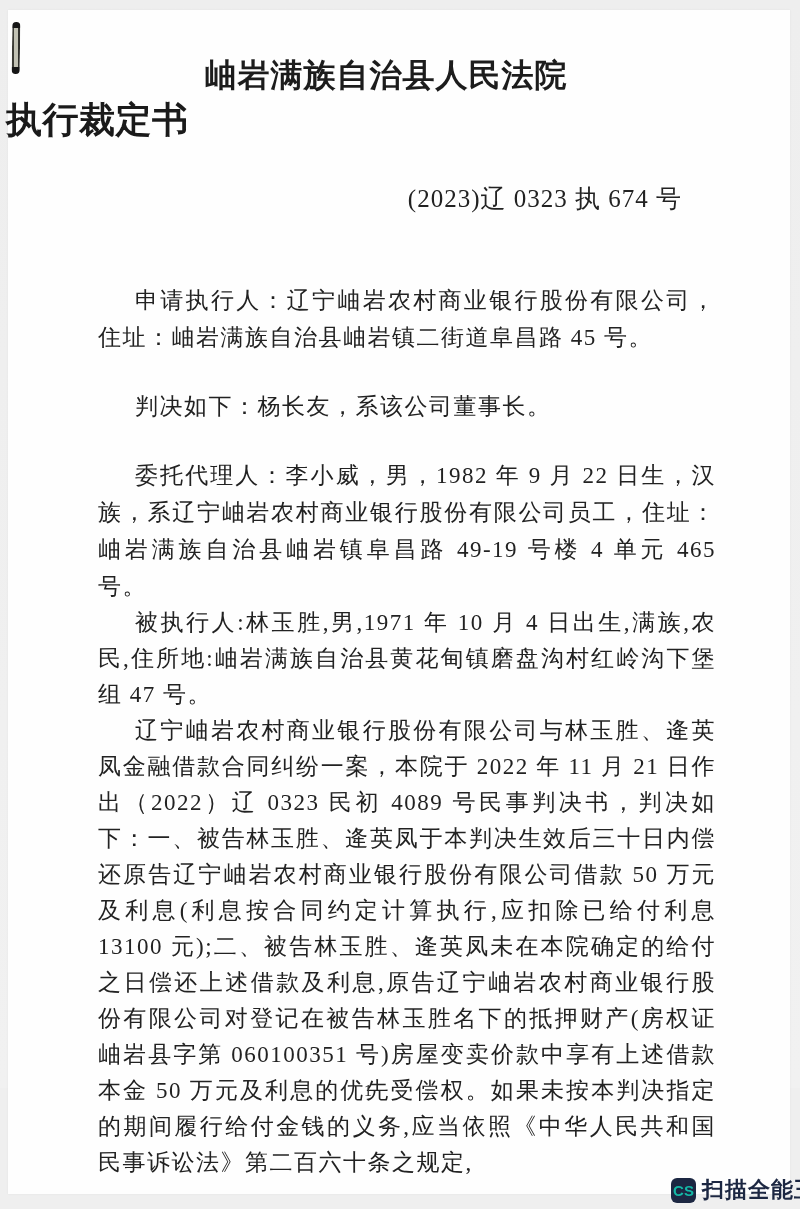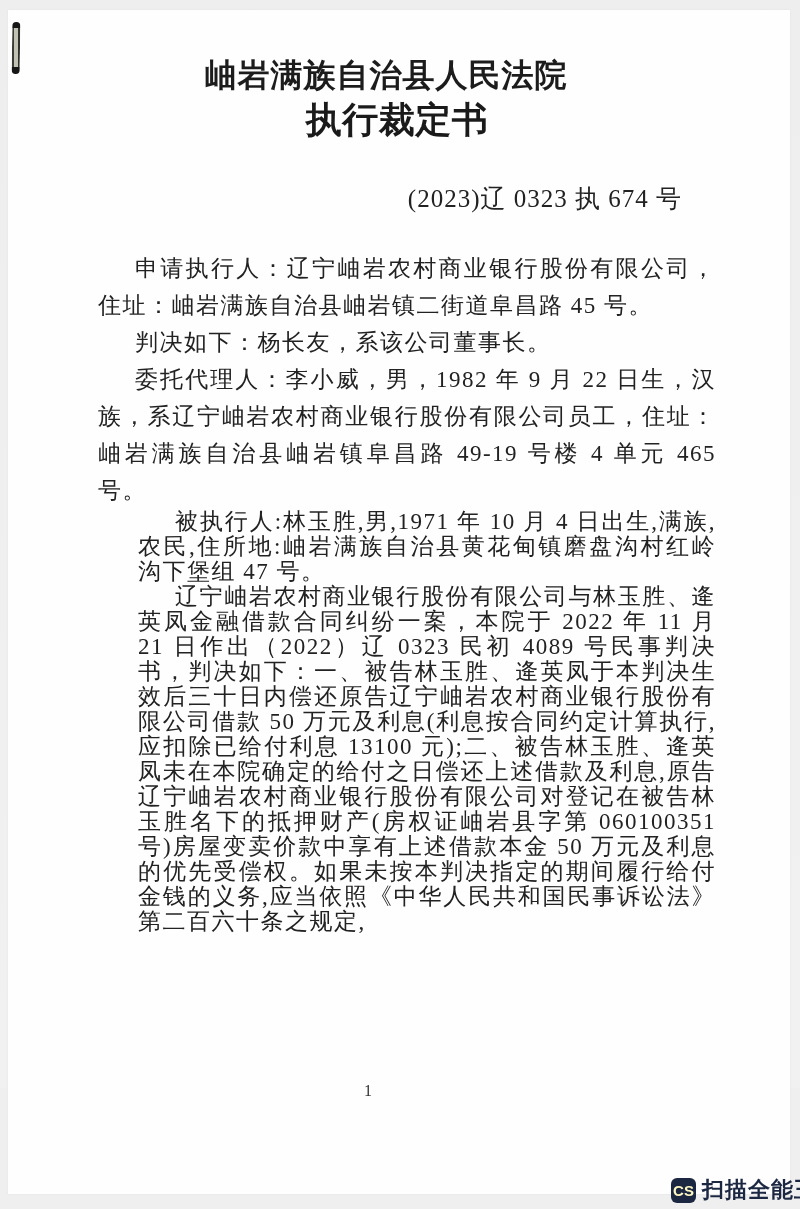--- a/index.html
+++ b/index.html
@@ -51,21 +51,21 @@
     font-weight: 700;
     font-size: 32px;
     letter-spacing: 1px;
     color: #1c1c1c;
   }
   .doc-title {
     position: absolute;
     left: 0;
     right: 0;
     top: 86px;
-    text-align: center;
+    text-align: left;
     transform: translateX(-2px);
     font-family: "Liberation Sans", "DejaVu Sans", sans-serif;
     font-weight: 700;
     font-size: 36px;
     letter-spacing: 0.5px;
     color: #1a1a1a;
   }
   .case-number {
     position: absolute;
     left: 0;
@@ -84,22 +84,22 @@
     width: 618px;
     color: #222;
     font-size: 23px;
     letter-spacing: 1.5px;
     text-align: justify;
   }
   .doc-body p {
     margin: 0;
     text-indent: 37px;
   }
-  .doc-body p.sec-a { line-height: 37px; }
-  .doc-body p.sec-b { line-height: 25px; margin-left: 40px; }
+  .doc-body p.sec-a { line-height: 37px; margin-top: 32px; }
+  .doc-body p.sec-b { line-height: 36px; }
   .page-number {
     position: absolute;
     left: 300px;
     top: 1072px;
     width: 120px;
     text-align: center;
     font-size: 16px;
     color: #333;
   }
   
@@ -112,21 +112,21 @@
     white-space: nowrap;
   }
   .cs-badge {
     display: inline-flex;
     align-items: center;
     justify-content: center;
     width: 25px;
     height: 25px;
     border-radius: 6px;
     background: #1c2742;
-    color: #fef9c3;
+    color: #14b8a6;
     font-family: "Liberation Sans", "DejaVu Sans", sans-serif;
     font-weight: 700;
     font-size: 15px;
     letter-spacing: 0;
   }
   .cs-label {
     margin-left: 6px;
     font-family: "Liberation Sans", "DejaVu Sans", sans-serif;
     font-weight: 700;
     font-size: 22px;

